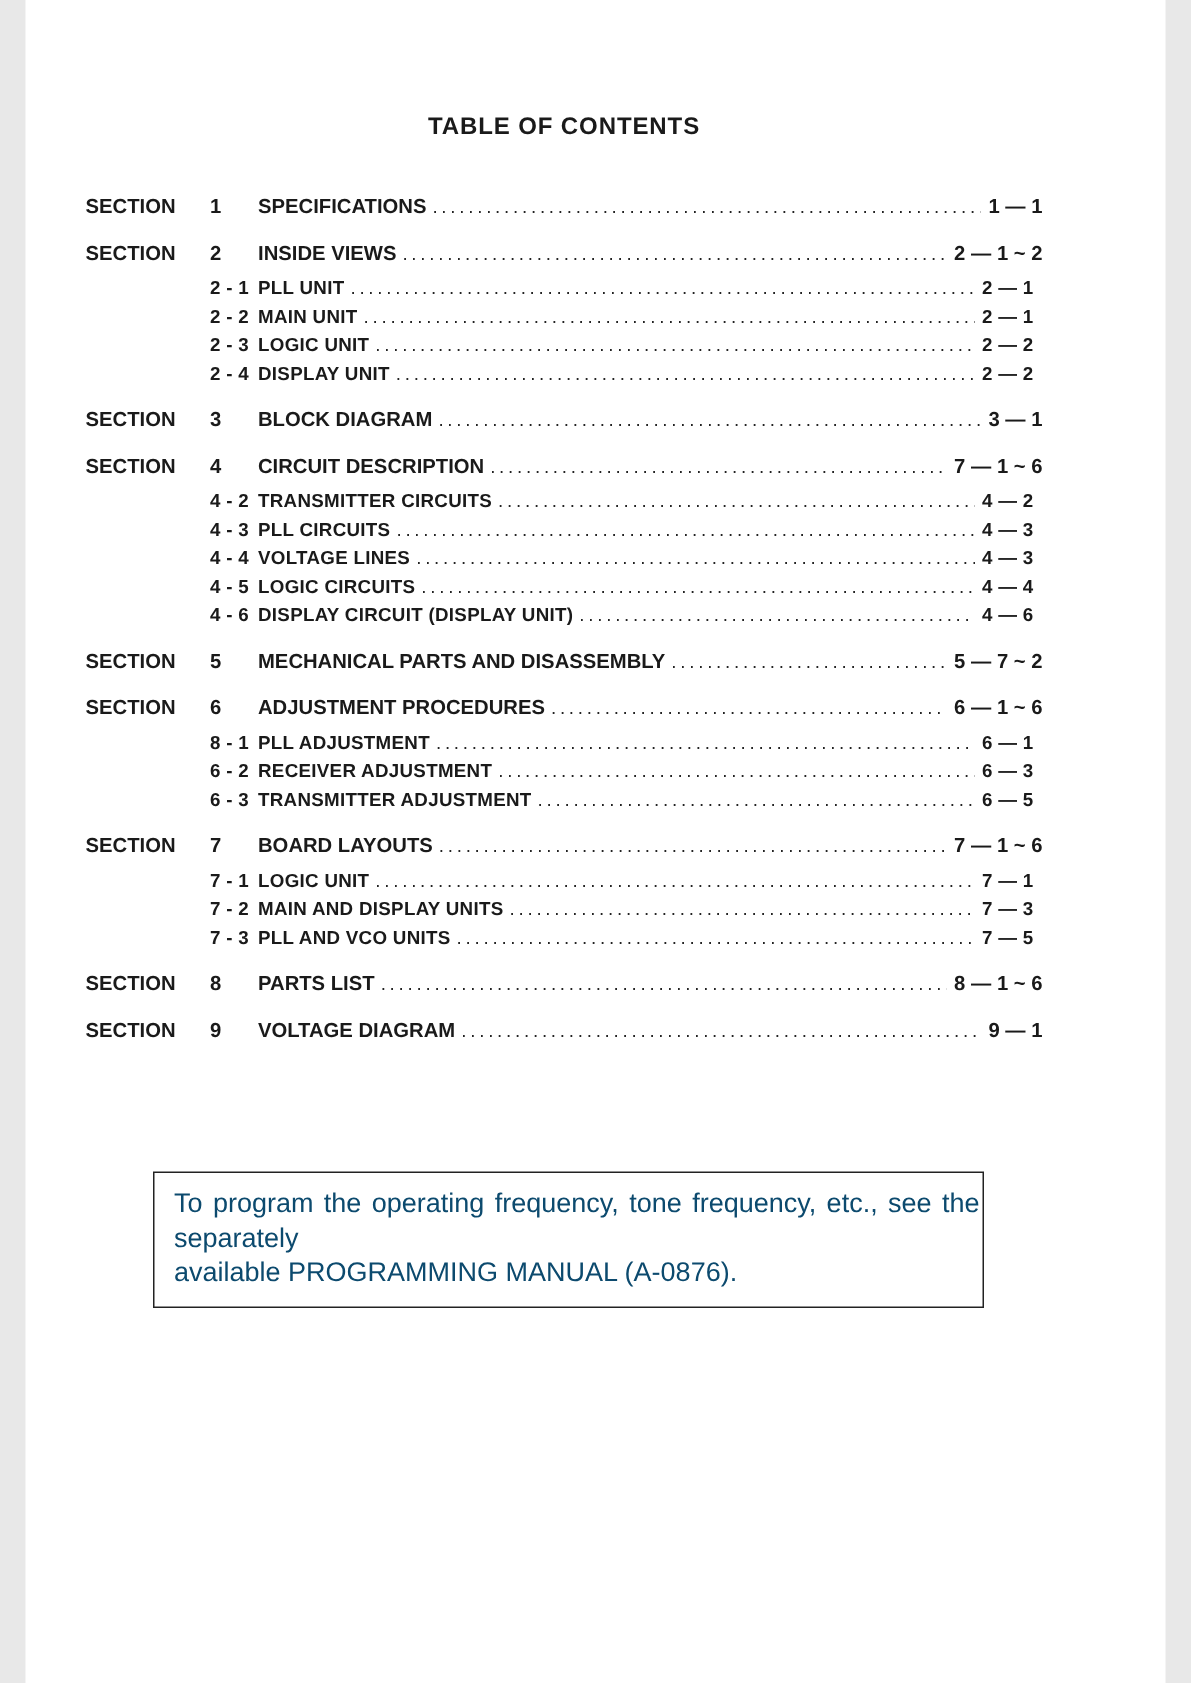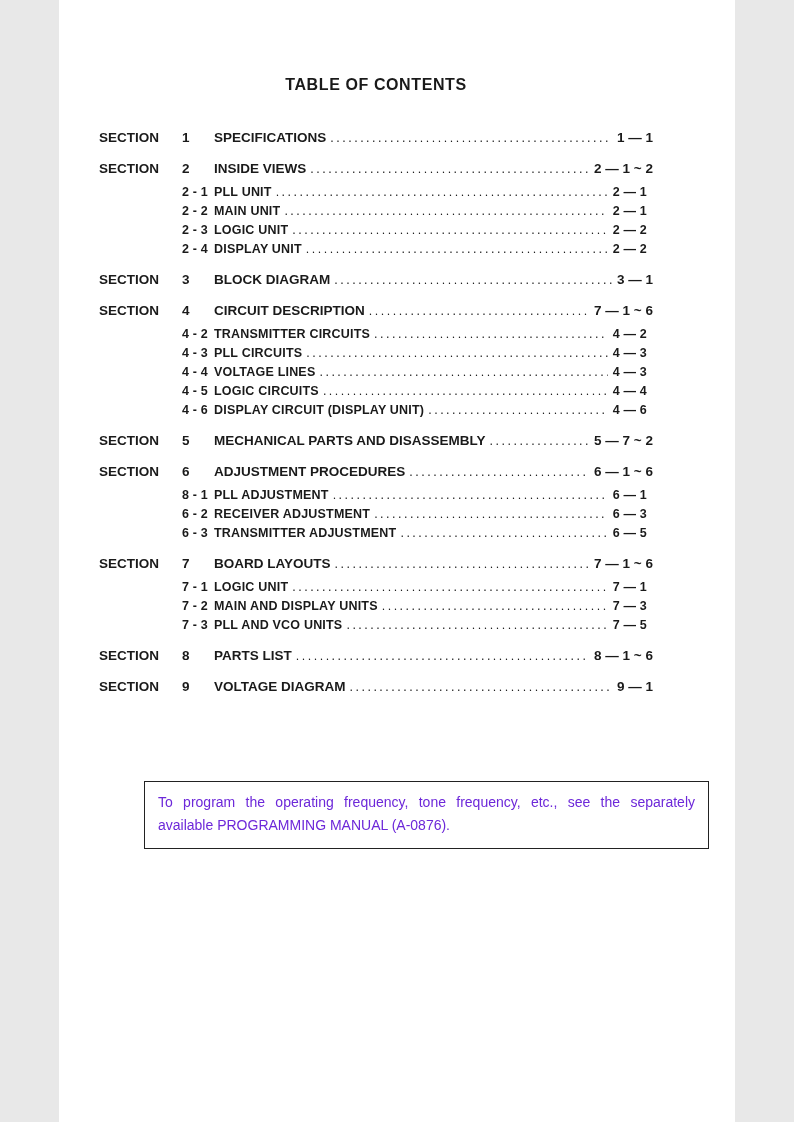--- a/index.html
+++ b/index.html
@@ -1,18 +1,18 @@
 <!DOCTYPE html>
 <html><head>
 <meta charset="utf-8">
 <style>
   html, body { margin: 0; padding: 0; background: #e8e8e8; }
   .page {
     position: relative;
-    width: 676px;
+    width: 760px;
     height: 1122px;
     margin: 0 auto;
     background: #ffffff;
     font-family: "Liberation Sans", sans-serif;
     color: #1a1a1a;
     overflow: hidden;
   }
   .doc-title {
     margin: 76px 82px 0 40px;
     text-align: center;
@@ -58,24 +58,24 @@
   }
   .col-page { flex: none; white-space: nowrap; }
   .row.section .col-page { font-size: 13.5px; }
   .row.sub .col-page { font-size: 12.5px; }
   .note-box {
     position: absolute;
     left: 85px;
     top: 781px;
     width: 537px;
     border: 1.5px solid #222;
-    padding: 9px 13px 11px 13px;
-    font-size: 14px;
+    padding: 9px 2px 11px 13px;
+    font-size: 18px;
     line-height: 23px;
-    color: #6d28d9;
+    color: #0c4a6e;
   }
   .note-line-justify { text-align: justify; text-align-last: justify; }
   .note-line { text-align: left; }
 </style>
 </head>
 <body>
 
 <div class="page">
 
   <div class="doc-title">TABLE OF CONTENTS</div>

